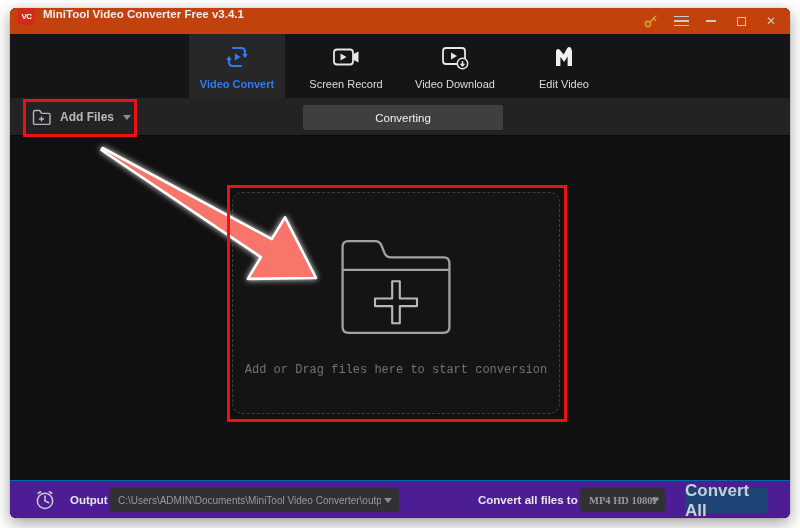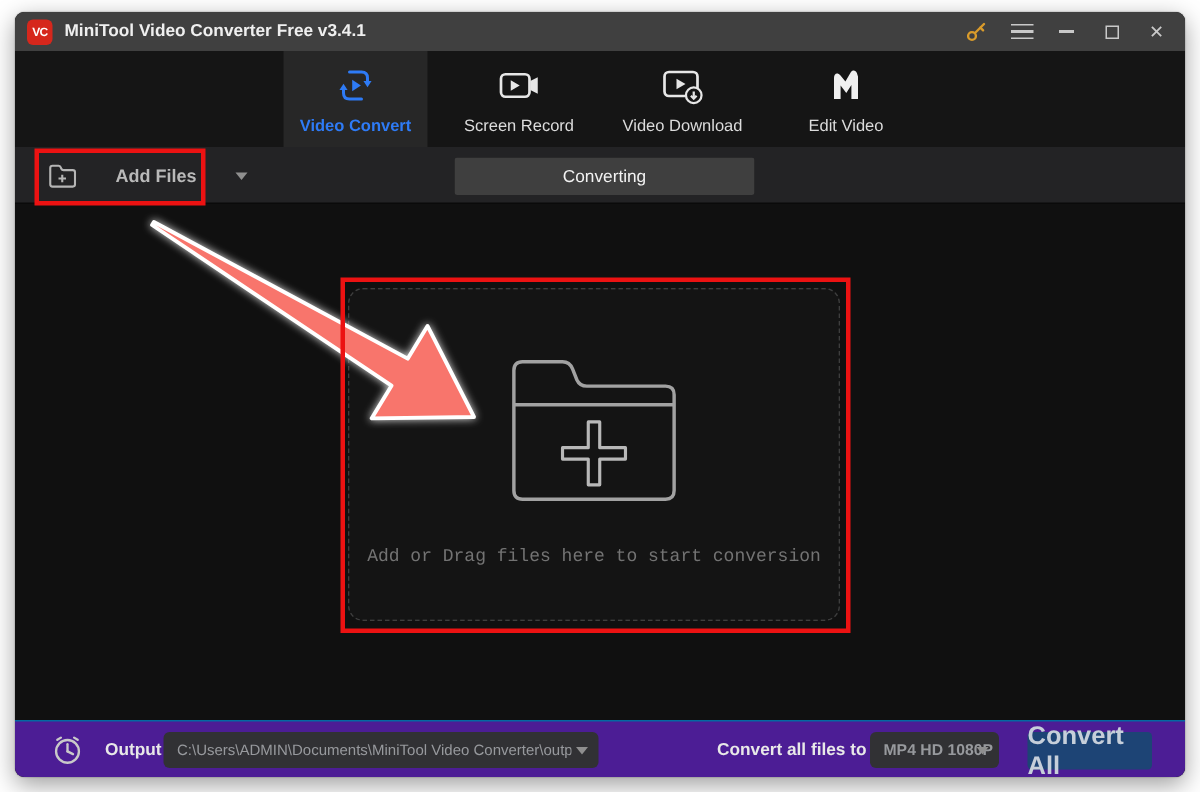--- a/index.html
+++ b/index.html
@@ -4,60 +4,60 @@
 <style>
   * { margin:0; padding:0; box-sizing:border-box; }
   html,body { width:800px; height:528px; background:#ffffff; font-family:"Liberation Sans", sans-serif; overflow:hidden; }
   .page { position:relative; width:800px; height:528px; background:#ffffff; }
   .window {
     position:absolute; left:10px; top:8px; width:780px; height:510px;
     background:#101010; border-radius:6px; overflow:hidden;
     box-shadow:0 5px 16px rgba(0,0,0,0.38), 0 0 1px rgba(0,0,0,0.5);
   }
   
-  .titlebar { position:absolute; left:0; top:0; width:100%; height:26px; background:#404040; display:flex; align-items:center; }
+  .titlebar { position:absolute; left:0; top:0; width:100%; height:26px; background:#c2410c; display:flex; }
   .logo { width:17px; height:17px; margin-left:8px; background:#d6271c; border-radius:4px; display:flex; align-items:center; justify-content:center; color:#fff; font-size:8px; font-weight:bold; letter-spacing:-0.5px; }
   .title { margin-left:8px; color:#efefef; font-size:11.5px; font-weight:bold; }
   .tb-controls { margin-left:auto; display:flex; align-items:center; height:100%; }
   .tb-btn { width:30px; height:100%; display:flex; align-items:center; justify-content:center; color:#b9b9b9; cursor:default; }
   .menu-bars { display:flex; flex-direction:column; gap:3px; }
   .menu-bars i { display:block; width:15px; height:1.5px; background:#c9c9c9; }
   .min-glyph { display:block; width:10px; height:1.5px; background:#c9c9c9; }
   .max-glyph { display:block; width:9px; height:9px; border:1.5px solid #c9c9c9; }
   .close-glyph { font-size:12px; color:#c9c9c9; margin-right:4px; }
   
   .nav { position:absolute; left:0; top:26px; width:100%; height:64px; background:#151515; }
   .nav-row { position:absolute; left:179px; top:0; height:100%; display:flex; gap:13px; }
   .tab { width:96px; height:100%; display:flex; flex-direction:column; align-items:center; justify-content:center; gap:7px; cursor:pointer; }
   .tab.active { background:#272727; }
   .tab .tablabel { font-size:11px; color:#dcdcdc; }
   .tab.active .tablabel { color:#2e7bf6; font-weight:bold; }
   
   .toolbar { position:absolute; left:0; top:90px; width:100%; height:38px; background:#232325; border-bottom:1px solid #0a0a0a; }
-  .addfiles { position:absolute; left:22px; top:0; height:38px; display:flex; align-items:center; gap:26px; cursor:pointer;text-align:center; }
+  .addfiles { position:absolute; left:22px; top:0; height:38px; display:flex; align-items:center; gap:9px; cursor:pointer;text-align:center; }
   .addfiles-label { color:#b9b9b9; font-size:12px; font-weight:bold; }
   .caret { width:0; height:0; border-left:4.5px solid transparent; border-right:4.5px solid transparent; border-top:5.5px solid #8f8f8f; }
   .seg { position:absolute; left:293px; top:7px; width:200px; height:25px; display:flex; background:#1a1a1a; border-radius:2px; overflow:hidden; }
   .seg-item { flex:1; display:flex; align-items:center; justify-content:center; font-size:11.5px; color:#7f7f7f; font-weight:normal; cursor:pointer; }
   .seg-item.active { background:#3f3f3f; color:#f2f2f2; }
   
   .main { position:absolute; left:0; top:128px; width:100%; height:344px; background:#101010; }
   .dropzone { position:absolute; left:222px; top:56px; width:328px; height:222px; background:#141414; border:1.5px dashed #3e3e3e; border-radius:10px; display:flex; flex-direction:column; align-items:center; cursor:pointer; }
   .dropzone .folder-wrap { margin-top:42px; }
   .drop-text { margin-top:20px; color:#737373; font-size:12px;font-family:Liberation Mono, monospace; }
   
   .footer { position:absolute; left:0; top:472px; width:100%; height:38px; background:#4c1d95; border-top:1px solid #0369a1; }
   .clock { position:absolute; left:24px; top:8px; }
   .output-label { position:absolute; left:60px; top:0; height:38px; line-height:38px; color:#e8e8e8; font-size:11.5px; font-weight:bold; }
   .path-box { position:absolute; left:99px; top:7px; width:290px; height:24px; background:#313134; border-radius:4px; display:flex; align-items:center; padding:0 18px 0 9px; cursor:pointer; }
   .path-text { color:#97999d; font-size:10px; white-space:nowrap; overflow:hidden; }
   .path-box .caret { position:absolute; right:7px; top:10px; }
   .convert-to-label { position:absolute; left:468px; top:0; height:38px; line-height:38px; color:#e8e8e8; font-size:11.5px; font-weight:bold; }
   .format-box { position:absolute; left:570px; top:7px; width:86px; height:24px; background:#313134; border-radius:4px; display:flex; align-items:center; padding:0 18px 0 9px; cursor:pointer; }
-  .format-text { color:#97999d; font-size:10.5px; font-weight:bold; white-space:nowrap; }
+  .format-text { color:#97999d; font-size:10.5px; font-weight:bold; white-space:nowrap;font-family:Liberation Serif, serif; }
   .format-box .caret { position:absolute; right:7px; top:10px; }
   .convert-all-btn { position:absolute; left:675px; top:7px; width:83px; height:25px; background:#1d4475; border-radius:3px; display:flex; align-items:center; justify-content:center; color:#c6cfda; font-size:17px; font-weight:bold; cursor:pointer; }
   
   .ann-rect { position:absolute; border:3px solid #ec1212; pointer-events:none; z-index:60; }
   .ann-addfiles { left:13px; top:91px; width:114px; height:38px; }
   .ann-dropzone { left:217px; top:177px; width:340px; height:237px; }
   .ann-arrow { position:absolute; left:0; top:0; width:780px; height:510px; pointer-events:none; z-index:55; filter:drop-shadow(0 0 3px rgba(255,255,255,0.85)); }
 </style>
 </head>
 <body>

